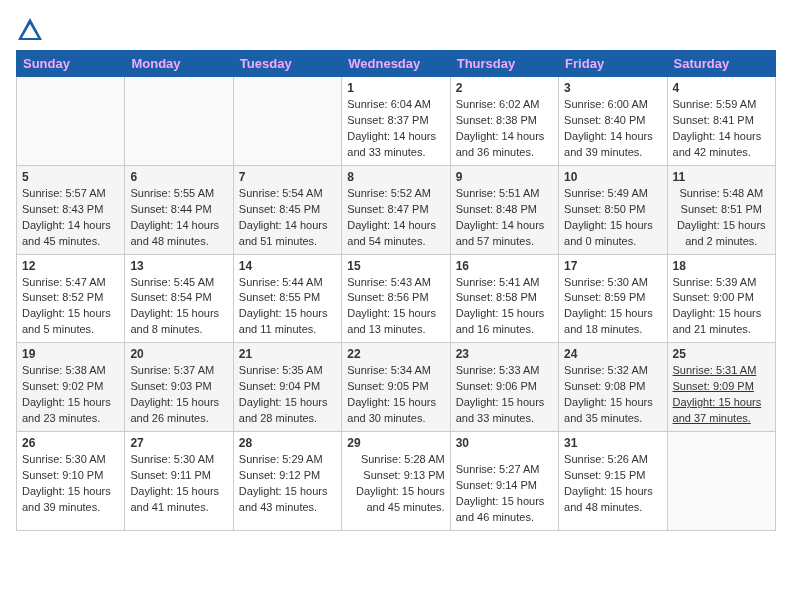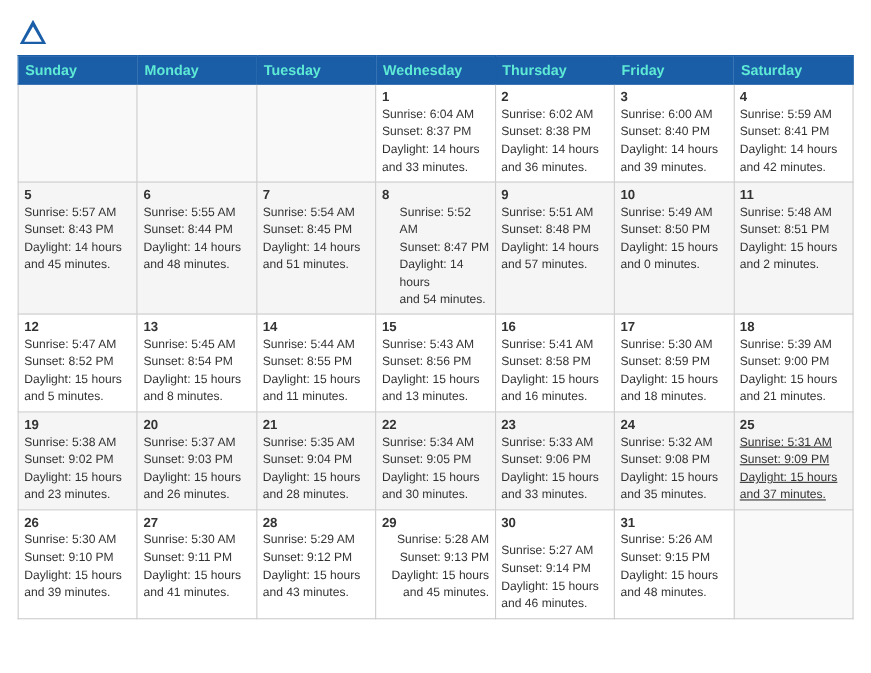--- a/index.html
+++ b/index.html
@@ -55,21 +55,21 @@
       font-size: 15px;
       color: #444;
     }
     .calendar {
       width: 100%;
       border-collapse: collapse;
       margin-top: 6px;
     }
     .calendar thead tr th {
       background-color: #1a5ea8;
-      color: #5eead4;
+      color: #f0abfc;
       font-size: 13px;
       font-weight: bold;
       padding: 5px 6px;
       text-align: left;
       border: 1px solid #1a5ea8;
     }
     .calendar tbody tr td {
       vertical-align: top;
       border: 1px solid #ccc;
       padding: 4px 5px;
@@ -181,42 +181,42 @@
           </td>
           <td>
             <span class="day-number">7</span>
             <div class="day-info" style="white-space: pre-line;">Sunrise: 5:54 AM
 Sunset: 8:45 PM
 Daylight: 14 hours
 and 51 minutes.</div>
           </td>
           <td>
             <span class="day-number">8</span>
-            <div class="day-info" style="white-space: pre-line; margin-left: 16px;">Sunrise: 5:52 AM
+            <div class="day-info" style="white-space: pre-line;">Sunrise: 5:52 AM
 Sunset: 8:47 PM
 Daylight: 14 hours
 and 54 minutes.</div>
           </td>
           <td>
             <span class="day-number">9</span>
             <div class="day-info" style="white-space: pre-line;">Sunrise: 5:51 AM
 Sunset: 8:48 PM
 Daylight: 14 hours
 and 57 minutes.</div>
           </td>
           <td>
             <span class="day-number">10</span>
             <div class="day-info" style="white-space: pre-line;">Sunrise: 5:49 AM
 Sunset: 8:50 PM
 Daylight: 15 hours
 and 0 minutes.</div>
           </td>
           <td>
             <span class="day-number">11</span>
-            <div class="day-info" style="white-space: pre-line;">Sunrise: 5:48 AM
+            <div class="day-info" style="white-space: pre-line; text-align: center;">Sunrise: 5:48 AM
 Sunset: 8:51 PM
 Daylight: 15 hours
 and 2 minutes.</div>
           </td>
         </tr>
         <tr>
           <td>
             <span class="day-number">12</span>
             <div class="day-info" style="white-space: pre-line;">Sunrise: 5:47 AM
 Sunset: 8:52 PM

